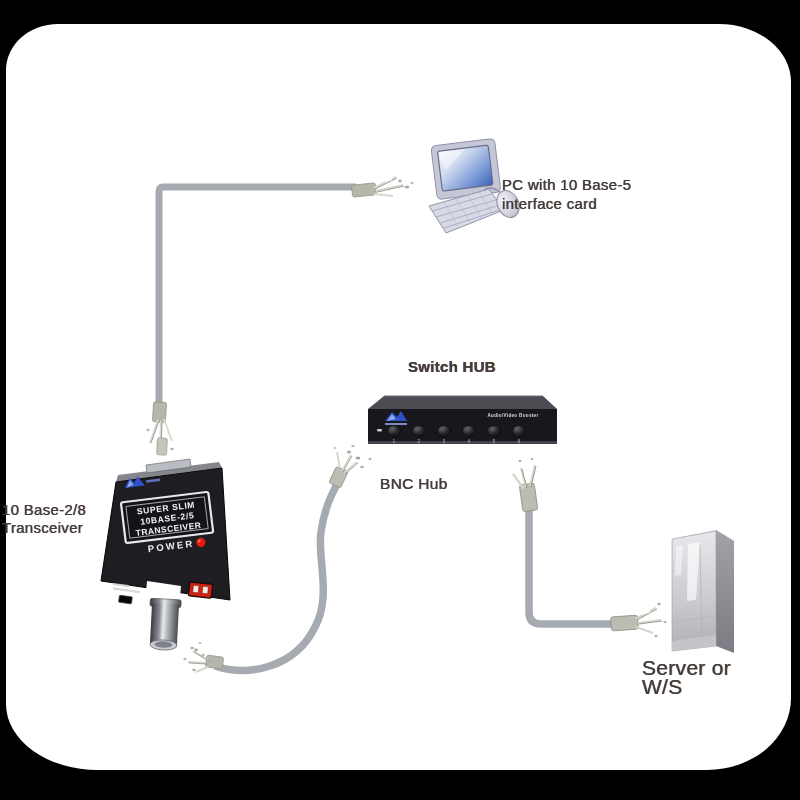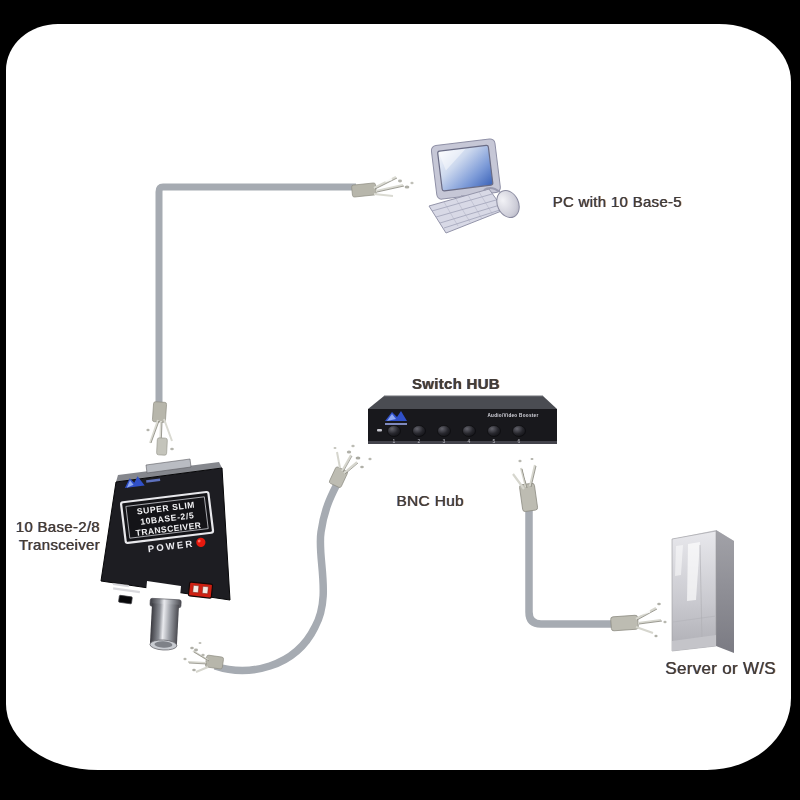--- a/index.html
+++ b/index.html
@@ -1,28 +1,28 @@
 <!DOCTYPE html>
 <html><head>
 <meta charset="utf-8">
 <style>
   html,body{margin:0;padding:0;background:#000;}
   .stage{position:relative;width:800px;height:800px;background:#000;overflow:hidden;
          font-family:"Liberation Sans",sans-serif;}
   .canvas-blob{position:absolute;left:6px;right:9px;top:24px;bottom:30px;background:#fff;
          border-radius:52px 72px 84px 92px / 46px 58px 72px 66px;}
   .art{position:absolute;left:0;top:0;width:800px;height:800px;}
-  .diagram-label{position:absolute;color:#423d39;font-size:15px;line-height:19px;text-align:right;
+  .diagram-label{position:absolute;color:#423d39;font-size:15px;line-height:19px;text-align:left;
          letter-spacing:.3px;
-         text-shadow:.6px 0 0 rgba(150,90,40,.45), -.6px 0 0 rgba(60,90,170,.45), 0 0 .5px rgba(60,50,40,.7);margin-top:17px;}
+         text-shadow:.6px 0 0 rgba(150,90,40,.45), -.6px 0 0 rgba(60,90,170,.45), 0 0 .5px rgba(60,50,40,.7);}
   .lbl-pc{left:502px;top:175px;width:180px;}
   .lbl-switch{left:408px;top:357px;width:92px;font-weight:bold;}
   .lbl-bnc{left:380px;top:474px;width:84px;font-size:15.5px;}
   .lbl-trx{left:2px;top:501px;width:98px;line-height:18px;}
-  .lbl-server{left:642px;top:642px;width:134px;font-size:17px;}
+  .lbl-server{left:642px;top:658px;width:134px;font-size:21px;}
   svg text{font-family:"Liberation Sans",sans-serif;}
 </style>
 </head>
 <body>
 
 <div class="stage">
   <div class="canvas-blob"></div>
 
   <svg class="art" viewBox="0 0 800 800">
     <defs>
@@ -224,20 +224,21 @@
       <polygon points="688,544 700,542 696,600 687,601" fill="#ffffff" opacity="0.65"></polygon>
       <polygon points="676,546 683,545 681,575 675,576" fill="#ffffff" opacity="0.5"></polygon>
       <path d="M673 622 L716 616" stroke="#b8b8be" stroke-width="1"></path>
       <path d="M700 545 L702 640" stroke="#aeaeb4" stroke-width="0.8" opacity="0.8"></path>
       <polygon points="672,641 716,635 716,646 672,651" fill="#c4c4c9"></polygon>
     </g>
   </svg>
 
   <div class="diagram-label lbl-pc">
     <div>PC with 10 Base-5</div>
+    <div>interface card</div>
   </div>
 
   <div class="diagram-label lbl-switch">Switch HUB</div>
 
   <div class="diagram-label lbl-bnc">BNC Hub</div>
 
   <div class="diagram-label lbl-trx">
     <div>10 Base-2/8</div>
     <div>Transceiver</div>
   </div>

